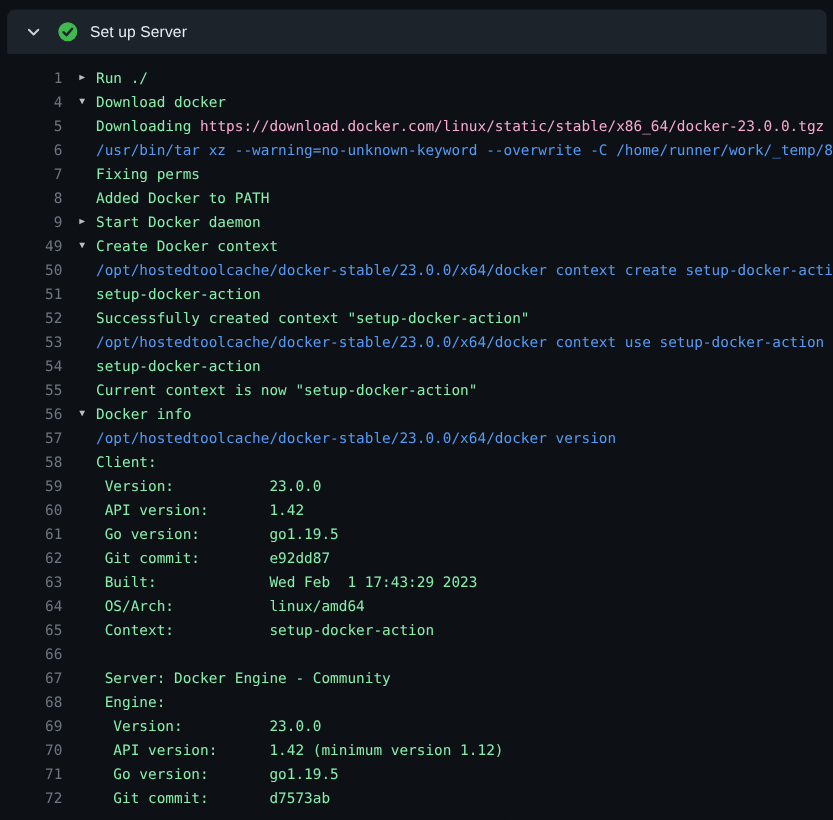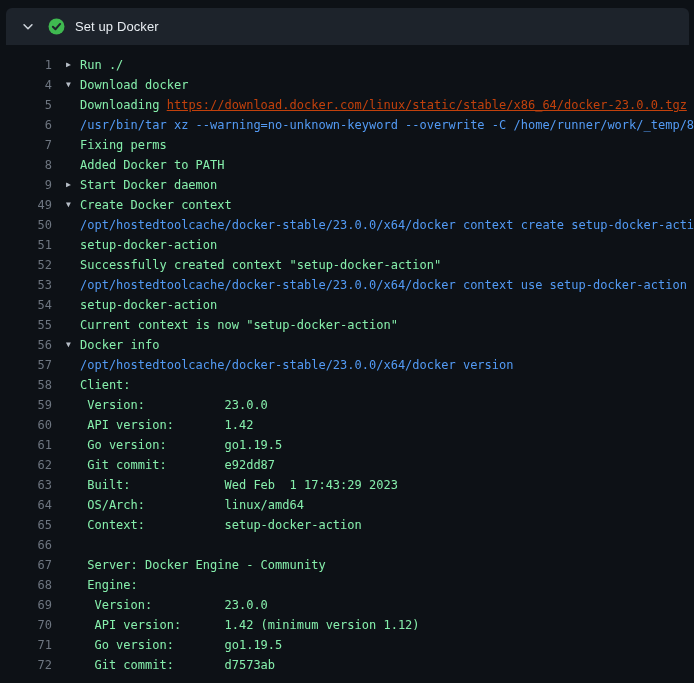--- a/index.html
+++ b/index.html
@@ -48,33 +48,33 @@
     flex:none;
     width:14px;
     margin-left:14px;
     color:#b6bec7;
     font-size:8px;
     line-height:20px;
   }
   .line-content { flex:none; color:#ced3d9; }
   .seg-plain { color:#86efac; }
   .seg-cmd { color:#539bf5; }
-  .seg-link { color:#c2410c; text-decoration:underline; cursor:pointer; }
+  .seg-link { color:#f9a8d4; cursor:pointer; }
 </style>
 </head>
 <body>
 
 <div class="step-header">
   <span class="chevron">
     <svg width="14" height="14" viewBox="0 0 16 16">
       <path d="M3.5 5.5 L8 10 L12.5 5.5" fill="none" stroke="#cdd3da" stroke-width="1.8" stroke-linecap="round" stroke-linejoin="round"></path>
     </svg>
   </span>
   <span class="status">
     <svg width="17" height="17" viewBox="0 0 16 16">
       <circle cx="8" cy="8" r="7.5" fill="#3fb950"></circle>
       <path d="M4.6 8.3 L7 10.6 L11.4 5.6" fill="none" stroke="#1d232b" stroke-width="1.9" stroke-linecap="round" stroke-linejoin="round"></path>
     </svg>
   </span>
-  <span class="step-title">Set up Docker</span>
+  <span class="step-title">Set up Server</span>
 </div>
 
 <div class="log"><div class="log-line"><span class="line-num">1</span><span class="arrow">▶</span><span class="line-content"><span class="seg-plain">Run ./</span></span></div><div class="log-line"><span class="line-num">4</span><span class="arrow">▼</span><span class="line-content"><span class="seg-plain">Download docker</span></span></div><div class="log-line"><span class="line-num">5</span><span class="arrow"></span><span class="line-content"><span class="seg-plain">Downloading </span><span class="seg-link">https://download.docker.com/linux/static/stable/x86_64/docker-23.0.0.tgz</span></span></div><div class="log-line"><span class="line-num">6</span><span class="arrow"></span><span class="line-content"><span class="seg-cmd">/usr/bin/tar xz --warning=no-unknown-keyword --overwrite -C /home/runner/work/_temp/8c93</span></span></div><div class="log-line"><span class="line-num">7</span><span class="arrow"></span><span class="line-content"><span class="seg-plain">Fixing perms</span></span></div><div class="log-line"><span class="line-num">8</span><span class="arrow"></span><span class="line-content"><span class="seg-plain">Added Docker to PATH</span></span></div><div class="log-line"><span class="line-num">9</span><span class="arrow">▶</span><span class="line-content"><span class="seg-plain">Start Docker daemon</span></span></div><div class="log-line"><span class="line-num">49</span><span class="arrow">▼</span><span class="line-content"><span class="seg-plain">Create Docker context</span></span></div><div class="log-line"><span class="line-num">50</span><span class="arrow"></span><span class="line-content"><span class="seg-cmd">/opt/hostedtoolcache/docker-stable/23.0.0/x64/docker context create setup-docker-action</span></span></div><div class="log-line"><span class="line-num">51</span><span class="arrow"></span><span class="line-content"><span class="seg-plain">setup-docker-action</span></span></div><div class="log-line"><span class="line-num">52</span><span class="arrow"></span><span class="line-content"><span class="seg-plain">Successfully created context "setup-docker-action"</span></span></div><div class="log-line"><span class="line-num">53</span><span class="arrow"></span><span class="line-content"><span class="seg-cmd">/opt/hostedtoolcache/docker-stable/23.0.0/x64/docker context use setup-docker-action</span></span></div><div class="log-line"><span class="line-num">54</span><span class="arrow"></span><span class="line-content"><span class="seg-plain">setup-docker-action</span></span></div><div class="log-line"><span class="line-num">55</span><span class="arrow"></span><span class="line-content"><span class="seg-plain">Current context is now "setup-docker-action"</span></span></div><div class="log-line"><span class="line-num">56</span><span class="arrow">▼</span><span class="line-content"><span class="seg-plain">Docker info</span></span></div><div class="log-line"><span class="line-num">57</span><span class="arrow"></span><span class="line-content"><span class="seg-cmd">/opt/hostedtoolcache/docker-stable/23.0.0/x64/docker version</span></span></div><div class="log-line"><span class="line-num">58</span><span class="arrow"></span><span class="line-content"><span class="seg-plain">Client:</span></span></div><div class="log-line"><span class="line-num">59</span><span class="arrow"></span><span class="line-content"><span class="seg-plain"> Version:           23.0.0</span></span></div><div class="log-line"><span class="line-num">60</span><span class="arrow"></span><span class="line-content"><span class="seg-plain"> API version:       1.42</span></span></div><div class="log-line"><span class="line-num">61</span><span class="arrow"></span><span class="line-content"><span class="seg-plain"> Go version:        go1.19.5</span></span></div><div class="log-line"><span class="line-num">62</span><span class="arrow"></span><span class="line-content"><span class="seg-plain"> Git commit:        e92dd87</span></span></div><div class="log-line"><span class="line-num">63</span><span class="arrow"></span><span class="line-content"><span class="seg-plain"> Built:             Wed Feb  1 17:43:29 2023</span></span></div><div class="log-line"><span class="line-num">64</span><span class="arrow"></span><span class="line-content"><span class="seg-plain"> OS/Arch:           linux/amd64</span></span></div><div class="log-line"><span class="line-num">65</span><span class="arrow"></span><span class="line-content"><span class="seg-plain"> Context:           setup-docker-action</span></span></div><div class="log-line"><span class="line-num">66</span><span class="arrow"></span><span class="line-content"></span></div><div class="log-line"><span class="line-num">67</span><span class="arrow"></span><span class="line-content"><span class="seg-plain"> Server: Docker Engine - Community</span></span></div><div class="log-line"><span class="line-num">68</span><span class="arrow"></span><span class="line-content"><span class="seg-plain"> Engine:</span></span></div><div class="log-line"><span class="line-num">69</span><span class="arrow"></span><span class="line-content"><span class="seg-plain">  Version:          23.0.0</span></span></div><div class="log-line"><span class="line-num">70</span><span class="arrow"></span><span class="line-content"><span class="seg-plain">  API version:      1.42 (minimum version 1.12)</span></span></div><div class="log-line"><span class="line-num">71</span><span class="arrow"></span><span class="line-content"><span class="seg-plain">  Go version:       go1.19.5</span></span></div><div class="log-line"><span class="line-num">72</span><span class="arrow"></span><span class="line-content"><span class="seg-plain">  Git commit:       d7573ab</span></span></div></div>
 
 </body></html>

